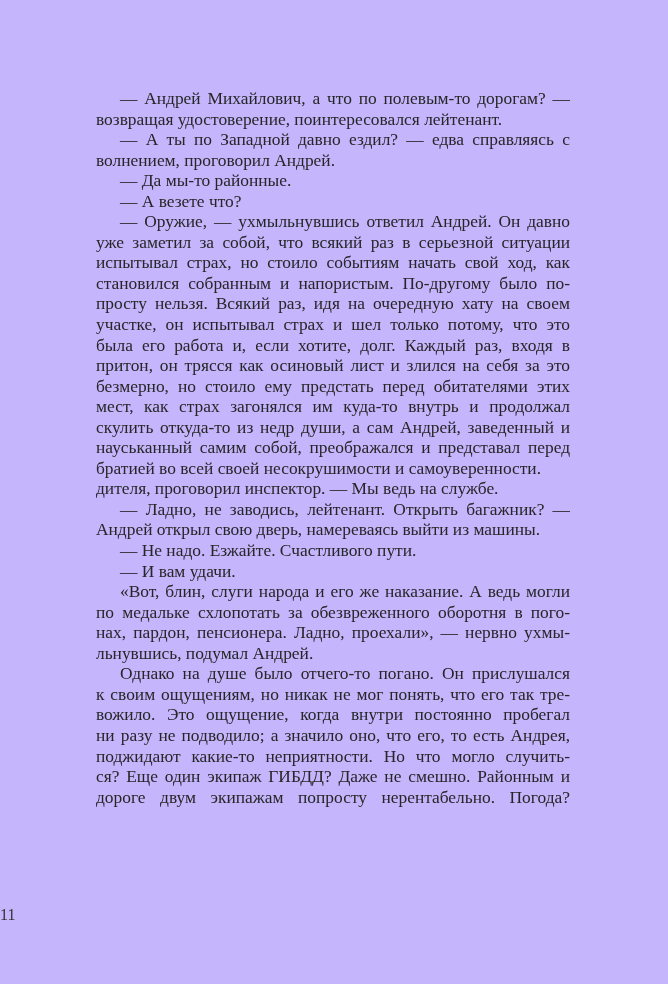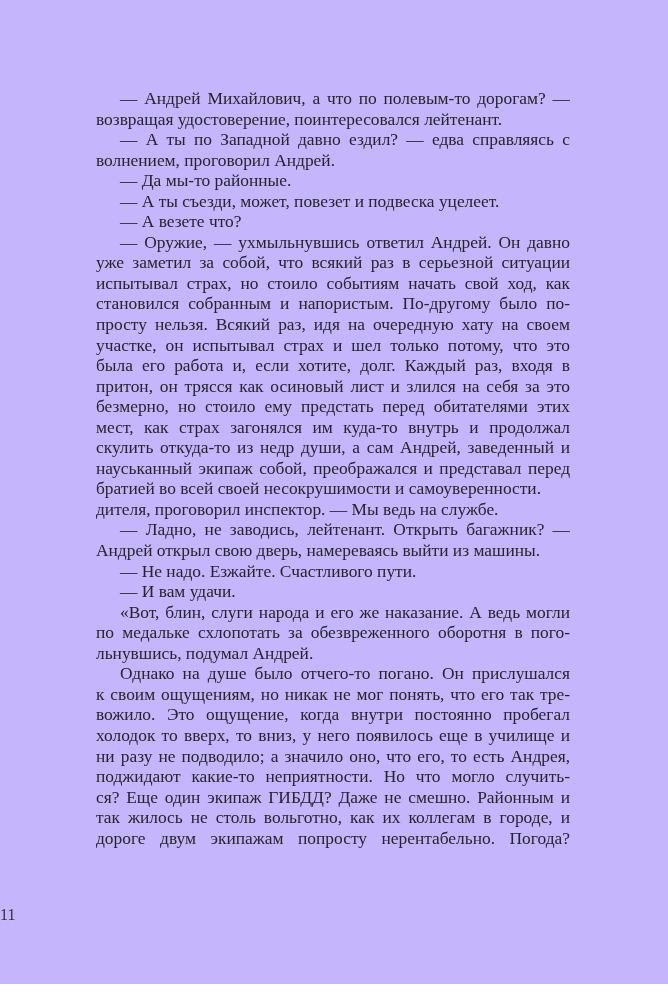--- a/index.html
+++ b/index.html
@@ -58,47 +58,45 @@
 </head>
 <body>
 
 <div class="page">
   <div class="text-block" id="text-block">
       <span class="line indent">— Андрей Михайлович, а что по полевым-то дорогам? —</span>
       <span class="line last">возвращая удостоверение, поинтересовался лейтенант.</span>
       <span class="line indent">— А ты по Западной давно ездил? — едва справляясь с</span>
       <span class="line last">волнением, проговорил Андрей.</span>
       <span class="line indent last">— Да мы-то районные.</span>
-      <span class="line indent last">— А ты съезди, может, повезет и подвеска уцелеет.</span>
       <span class="line indent last">— А везете что?</span>
       <span class="line indent">— Оружие, — ухмыльнувшись ответил Андрей. Он давно</span>
       <span class="line">уже заметил за собой, что всякий раз в серьезной ситуации</span>
       <span class="line">испытывал страх, но стоило событиям начать свой ход, как</span>
       <span class="line">становился собранным и напористым. По-другому было по-</span>
       <span class="line">просту нельзя. Всякий раз, идя на очередную хату на своем</span>
       <span class="line">участке, он испытывал страх и шел только потому, что это</span>
       <span class="line">была его работа и, если хотите, долг. Каждый раз, входя в</span>
       <span class="line">притон, он трясся как осиновый лист и злился на себя за это</span>
       <span class="line">безмерно, но стоило ему предстать перед обитателями этих</span>
       <span class="line">мест, как страх загонялся им куда-то внутрь и продолжал</span>
       <span class="line">скулить откуда-то из недр души, а сам Андрей, заведенный и</span>
-      <span class="line">науськанный экипаж собой, преображался и представал перед</span>
+      <span class="line">науськанный самим собой, преображался и представал перед</span>
       <span class="line last">братией во всей своей несокрушимости и самоуверенности.</span>
       <span class="line last">дителя, проговорил инспектор. — Мы ведь на службе.</span>
       <span class="line indent">— Ладно, не заводись, лейтенант. Открыть багажник? —</span>
       <span class="line last">Андрей открыл свою дверь, намереваясь выйти из машины.</span>
       <span class="line indent last">— Не надо. Езжайте. Счастливого пути.</span>
       <span class="line indent last">— И вам удачи.</span>
       <span class="line indent">«Вот, блин, слуги народа и его же наказание. А ведь могли</span>
       <span class="line">по медальке схлопотать за обезвреженного оборотня в пого-</span>
+      <span class="line">нах, пардон, пенсионера. Ладно, проехали», — нервно ухмы-</span>
       <span class="line last">льнувшись, подумал Андрей.</span>
       <span class="line indent">Однако на душе было отчего-то погано. Он прислушался</span>
       <span class="line">к своим ощущениям, но никак не мог понять, что его так тре-</span>
       <span class="line">вожило. Это ощущение, когда внутри постоянно пробегал</span>
-      <span class="line">холодок то вверх, то вниз, у него появилось еще в училище и</span>
       <span class="line">ни разу не подводило; а значило оно, что его, то есть Андрея,</span>
       <span class="line">поджидают какие-то неприятности. Но что могло случить-</span>
       <span class="line">ся? Еще один экипаж ГИБДД? Даже не смешно. Районным и</span>
-      <span class="line">так жилось не столь вольготно, как их коллегам в городе, и</span>
       <span class="line">дороге двум экипажам попросту нерентабельно. Погода?</span>
     </div>
   <div class="page-number">11</div>
 </div>
 
 </body></html>

